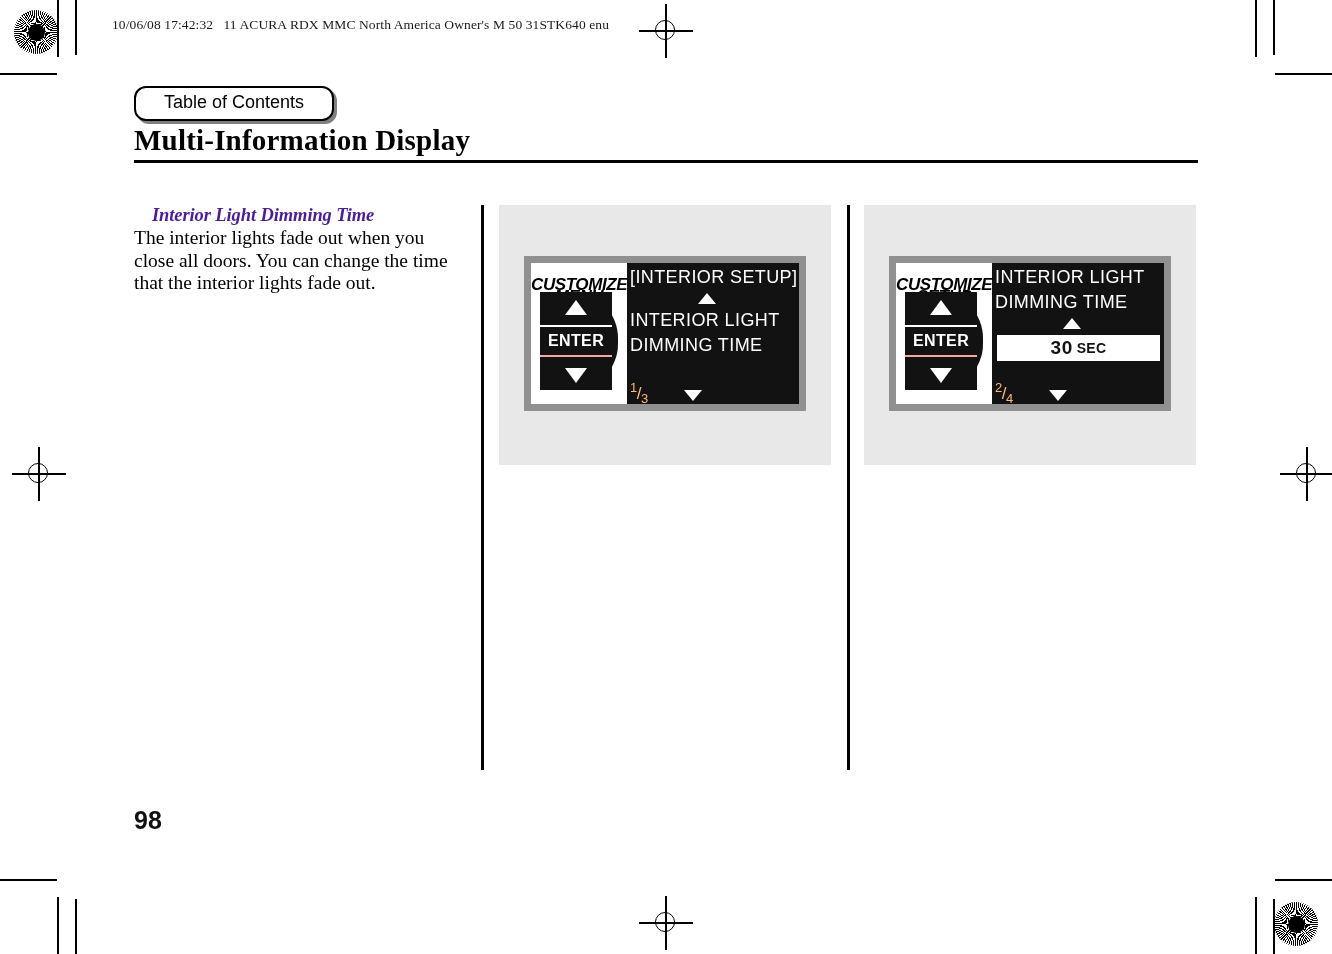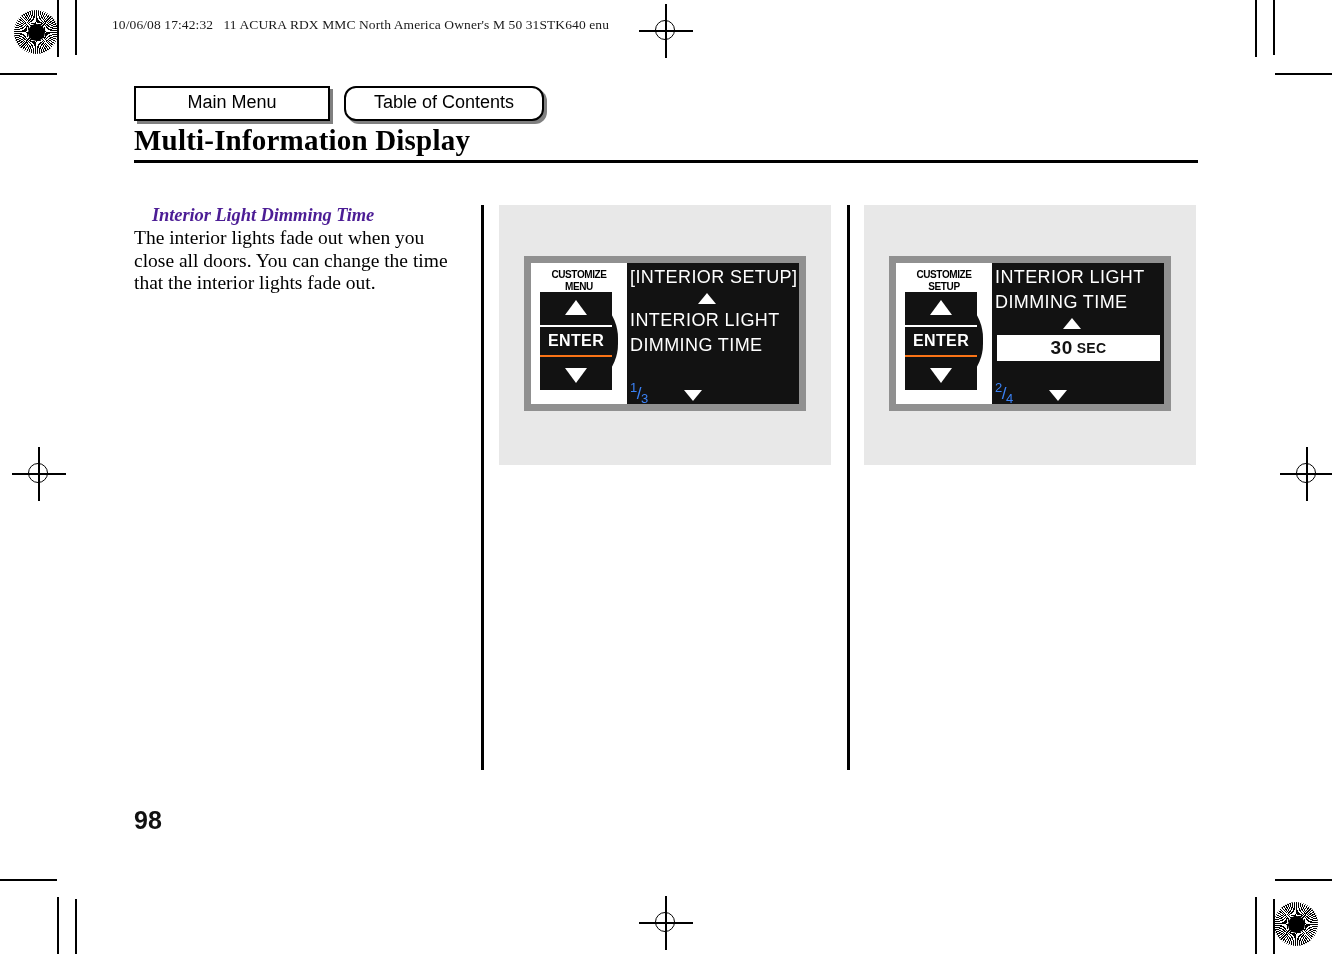--- a/index.html
+++ b/index.html
@@ -187,26 +187,27 @@
   
   .lcd-side {
     width: 96px;
     background: #ffffff;
     position: relative;
     flex: 0 0 96px;
   }
   .lcd-side-title {
     font-family: "Liberation Sans", sans-serif;
     font-weight: bold;
-    font-size: 10px;
+    font-size: 17px;
     color: #000;
     text-align: center;
     line-height: 12px;
     letter-spacing: -0.4px;
-    padding-top: 6px;
+    padding-top: 16px;
+    font-style: italic;
   }
   
   .d-blob {
     position: absolute;
     left: 9px;
     top: 29px;
     width: 78px;
     height: 98px;
     background: #121212;
     border-radius: 0 46px 46px 0;
@@ -237,21 +238,21 @@
   .tri-down {
     width: 0; height: 0;
     border-left: 11px solid transparent;
     border-right: 11px solid transparent;
     border-top: 15px solid #ffffff;
   }
   .enter-box {
     height: 28px;
     background: #121212;
     border-top: 2px solid #ffffff;
-    border-bottom: 2px solid #f97316;
+    border-bottom: 2px solid #fca5a5;
     display: flex;
     align-items: center;
     justify-content: center;
     font-family: "Liberation Sans", sans-serif;
     font-weight: bold;
     font-size: 16px;
     color: #ffffff;
     letter-spacing: 0.4px;
   }
 
@@ -293,21 +294,21 @@
     position: absolute;
     left: 3px;
     bottom: -2px;
     width: 174px;
     display: flex;
     align-items: flex-end;
   }
   .page-frac {
     font-family: "Liberation Sans", sans-serif;
     font-size: 17px;
-    color: #3b82f6;
+    color: #fdba74;
     letter-spacing: -0.5px;
   }
   .page-frac sup { font-size: 13px; }
   .page-frac sub { font-size: 13px; }
   .footer-caret {
     margin-left: 36px;
     margin-bottom: 5px;
   }
   
   .lcd-select {
@@ -376,21 +377,20 @@
   <div class="hline"></div>
     <div class="vline"></div>
     <div class="ring"></div>
 </div>
 
 <div class="cropline" style="left:30px; top:420px; width:2px; height:0;"></div>
 
 <div class="doc-header">10/06/08 17:42:32   11 ACURA RDX MMC North America Owner's M 50 31STK640 enu</div>
 
 <div class="navbar">
-  <div class="nav-btn" id="btn-main-menu">Main Menu</div>
   <div class="nav-btn" id="btn-toc">Table of Contents</div>
 </div>
 
 <div class="page-title">Multi-Information Display</div>
 <div class="title-rule"></div>
 
 <div class="col-divider" id="divider-1"></div>
 <div class="col-divider" id="divider-2"></div>
 
 <div class="col" id="col-left">

